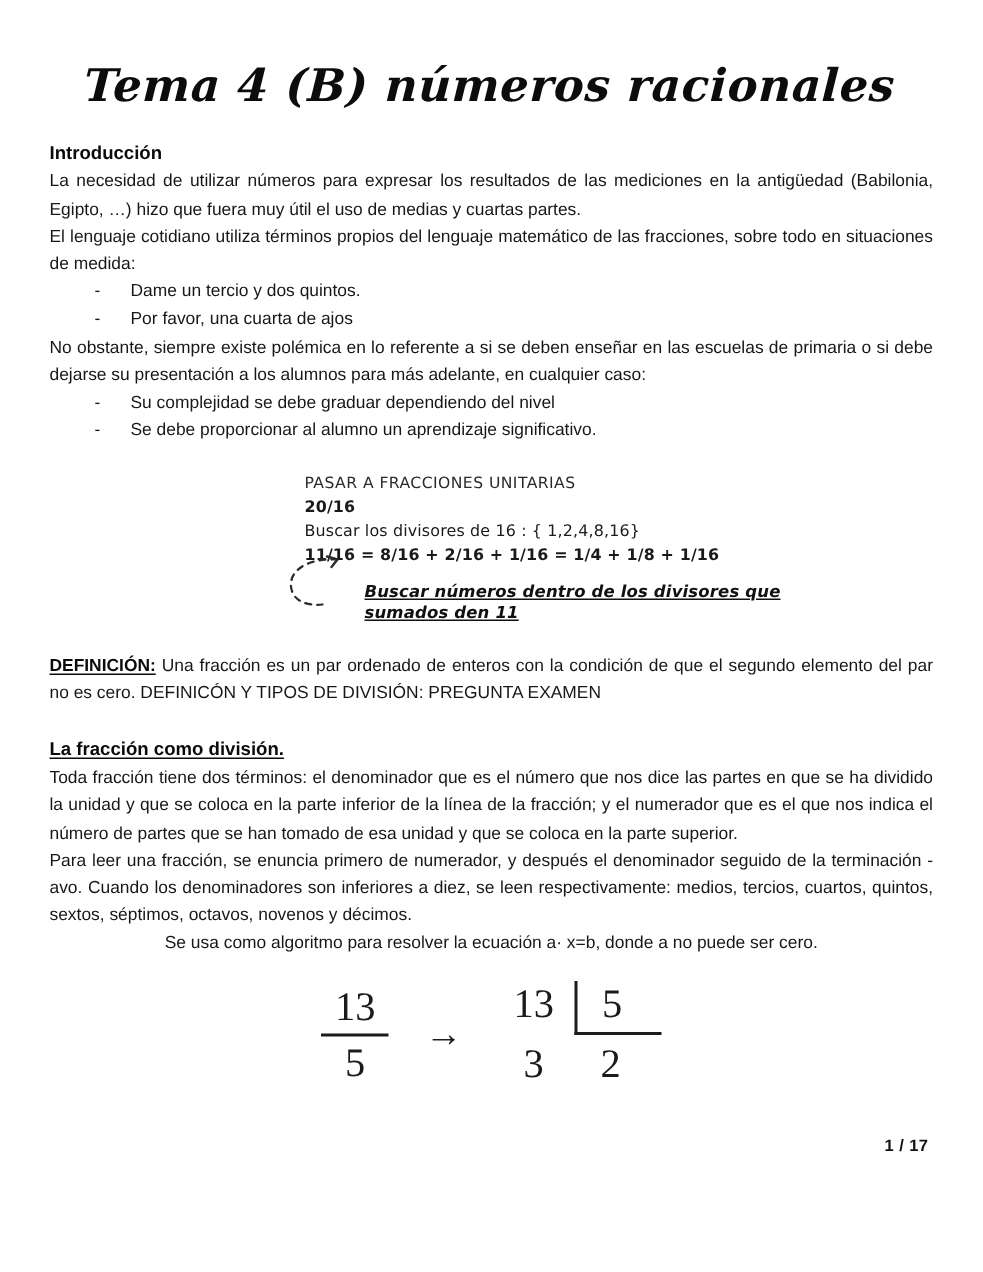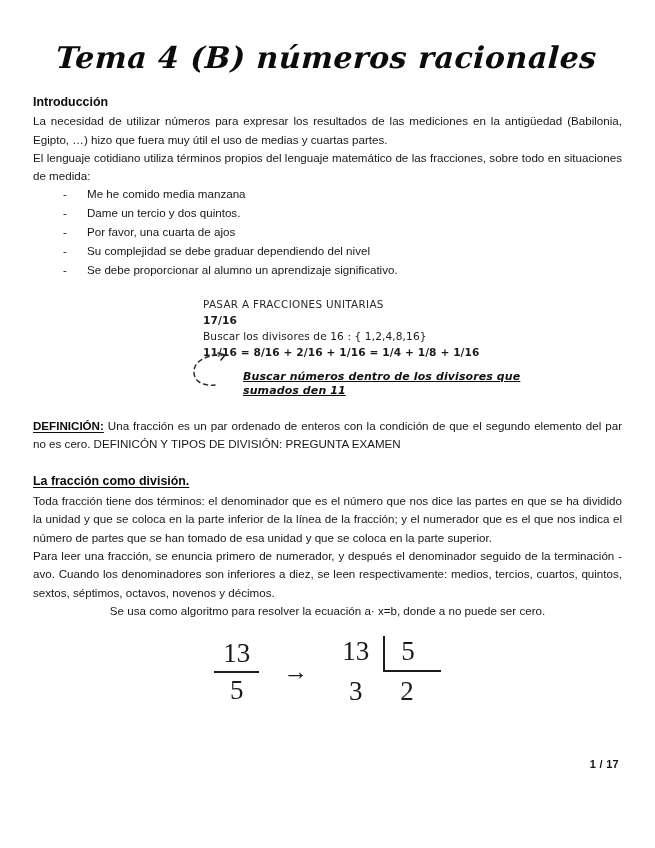--- a/index.html
+++ b/index.html
@@ -198,38 +198,38 @@
 <div class="page">
 
   <h1 class="doc-title">Tema 4 (B) números racionales</h1>
 
   <div class="h-sec">Introducción</div>
 
   <p class="body">La necesidad de utilizar números para expresar los resultados de las mediciones en la antigüedad (Babilonia, Egipto, …) hizo que fuera muy útil el uso de medias y cuartas partes.</p>
   <p class="body">El lenguaje cotidiano utiliza términos propios del lenguaje matemático de las fracciones, sobre todo en situaciones de medida:</p>
 
   <ul class="dash">
-    <li>Me he comido media manzana</li>
     <li>Dame un tercio y dos quintos.</li>
     <li>Por favor, una cuarta de ajos</li>
   </ul>
 
+  <p class="body">No obstante, siempre existe polémica en lo referente a si se deben enseñar en las escuelas de primaria o si debe dejarse su presentación a los alumnos para más adelante, en cualquier caso:</p>
 
   <ul class="dash">
     <li>Su complejidad se debe graduar dependiendo del nivel</li>
     <li>Se debe proporcionar al alumno un aprendizaje significativo.</li>
   </ul>
 
   <div class="note-block">
     <svg class="note-arrow" viewBox="0 0 44 44">
       <path d="M40 6 L33 4 M40 6 L36 11" stroke="#2b2b2b" stroke-width="1.6" fill="none" stroke-linecap="round"></path>
       <path d="M40 6 C 22 5, 8 12, 9 24 C 10 34, 20 37, 30 36" stroke="#2b2b2b" stroke-width="1.5" fill="none" stroke-linecap="round" stroke-dasharray="4 4"></path>
     </svg>
     <div class="note-line title-line">PASAR A FRACCIONES UNITARIAS</div>
-    <div class="note-line bold">17/16</div>
+    <div class="note-line bold">20/16</div>
     <div class="note-line">Buscar los divisores de 16 : { 1,2,4,8,16}</div>
     <div class="note-line bold">11/16 = 8/16 + 2/16 + 1/16 = 1/4 + 1/8 + 1/16</div>
     <div class="note-callout">Buscar números dentro de los divisores que sumados den 11</div>
   </div>
 
   <p class="body" style="margin-top:18px;"><span class="h-sec underline" style="display:inline; margin:0; font-size:11.6px;">DEFINICIÓN:</span><span> Una fracción es un par ordenado de enteros con la condición de que el segundo elemento del par no es cero. DEFINICÓN Y TIPOS DE DIVISIÓN: PREGUNTA EXAMEN</span></p>
 
   <div class="h-sec underline">La fracción como división.</div>
 
   <p class="body">Toda fracción tiene dos términos: el denominador que es el número que nos dice las partes en que se ha dividido la unidad y que se coloca en la parte inferior de la línea de la fracción; y el numerador que es el que nos indica el número de partes que se han tomado de esa unidad y que se coloca en la parte superior.</p>

